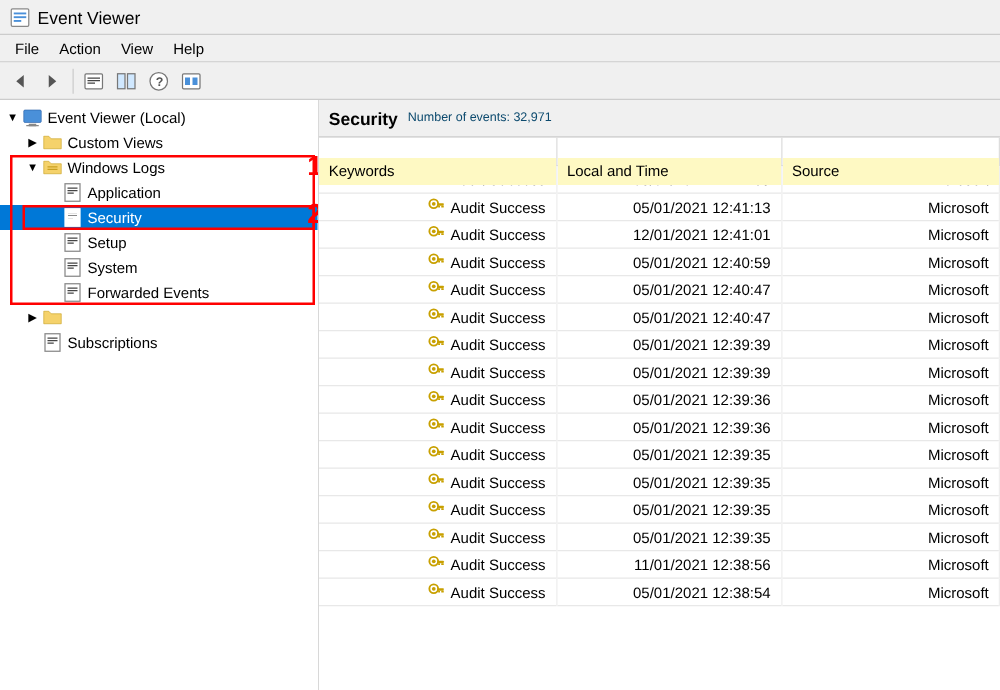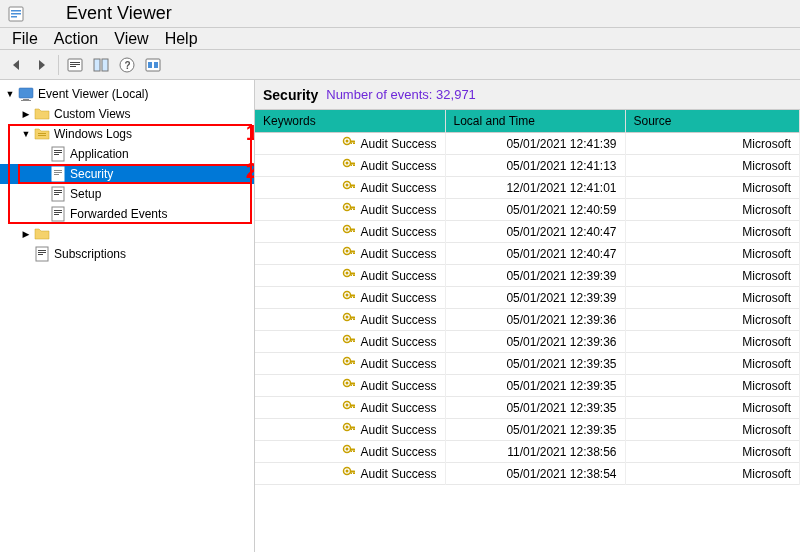--- a/index.html
+++ b/index.html
@@ -20,38 +20,37 @@
       display: flex;
       align-items: center;
       gap: 6px;
       height: 28px;
     }
     #title-bar .title-icon {
       width: 16px;
       height: 16px;
     }
     #title-bar .title-text {
-      font-size: 18px;
+      font-size: 14px;
       font-weight: normal;
-      margin-left: 36px;
     }
 
     
     #menu-bar {
       background: #f0f0f0;
       border-bottom: 1px solid #ccc;
       display: flex;
       align-items: center;
       height: 22px;
       padding: 0 4px;
     }
     .menu-item {
       padding: 2px 8px;
       cursor: pointer;
-      font-size: 16px;
+      font-size: 12px;
     }
 
     
     #toolbar {
       background: #f0f0f0;
       border-bottom: 1px solid #ccc;
       height: 30px;
       display: flex;
       align-items: center;
       padding: 2px 4px;
@@ -148,38 +147,38 @@
       height: 30px;
       display: flex;
       align-items: center;
       gap: 8px;
     }
     #right-header .section-title {
       font-size: 14px;
       font-weight: bold;
     }
     #right-header .event-count {
-      font-size: 13px;
-      color: #6d28d9;
+      font-size: 10px;
+      color: #0c4a6e;
     }
 
     
     #events-table {
       flex: 1;
       overflow: auto;
     }
     table {
       width: 100%;
       border-collapse: collapse;
     }
     thead tr {
-      background: #14b8a6;
+      background: #fef9c3;
       border-bottom: 1px solid #ccc;
       position: sticky;
-      top: 0;
+      top: 16px;
     }
     thead th {
       text-align: left;
       padding: 4px 8px;
       font-weight: normal;
       font-size: 12px;
       border-right: 1px solid #ddd;
       white-space: nowrap;
     }
     tbody tr {
@@ -343,20 +342,32 @@
             <rect x="2" y="1" width="12" height="14" rx="0" fill="#fff" stroke="#888" stroke-width="1"></rect>
             <rect x="4" y="4" width="8" height="1" fill="#444"></rect>
             <rect x="4" y="6" width="8" height="1" fill="#444"></rect>
             <rect x="4" y="8" width="5" height="1" fill="#444"></rect>
           </svg>
         </span>
         <span class="item-label">Setup</span>
       </div>
 
       
+      <div class="tree-item tree-indent-2">
+        <span class="expand-arrow" style="visibility:hidden;">▶</span>
+        <span class="item-icon">
+          <svg width="16" height="16" viewBox="0 0 16 16">
+            <rect x="2" y="1" width="12" height="14" rx="0" fill="#fff" stroke="#888" stroke-width="1"></rect>
+            <rect x="4" y="4" width="8" height="1" fill="#444"></rect>
+            <rect x="4" y="6" width="8" height="1" fill="#444"></rect>
+            <rect x="4" y="8" width="5" height="1" fill="#444"></rect>
+          </svg>
+        </span>
+        <span class="item-label">System</span>
+      </div>
 
       
       <div class="tree-item tree-indent-2">
         <span class="expand-arrow" style="visibility:hidden;">▶</span>
         <span class="item-icon">
           <svg width="16" height="16" viewBox="0 0 16 16">
             <rect x="2" y="1" width="12" height="14" rx="0" fill="#fff" stroke="#888" stroke-width="1"></rect>
             <rect x="4" y="4" width="8" height="1" fill="#444"></rect>
             <rect x="4" y="6" width="8" height="1" fill="#444"></rect>
             <rect x="4" y="8" width="5" height="1" fill="#444"></rect>

